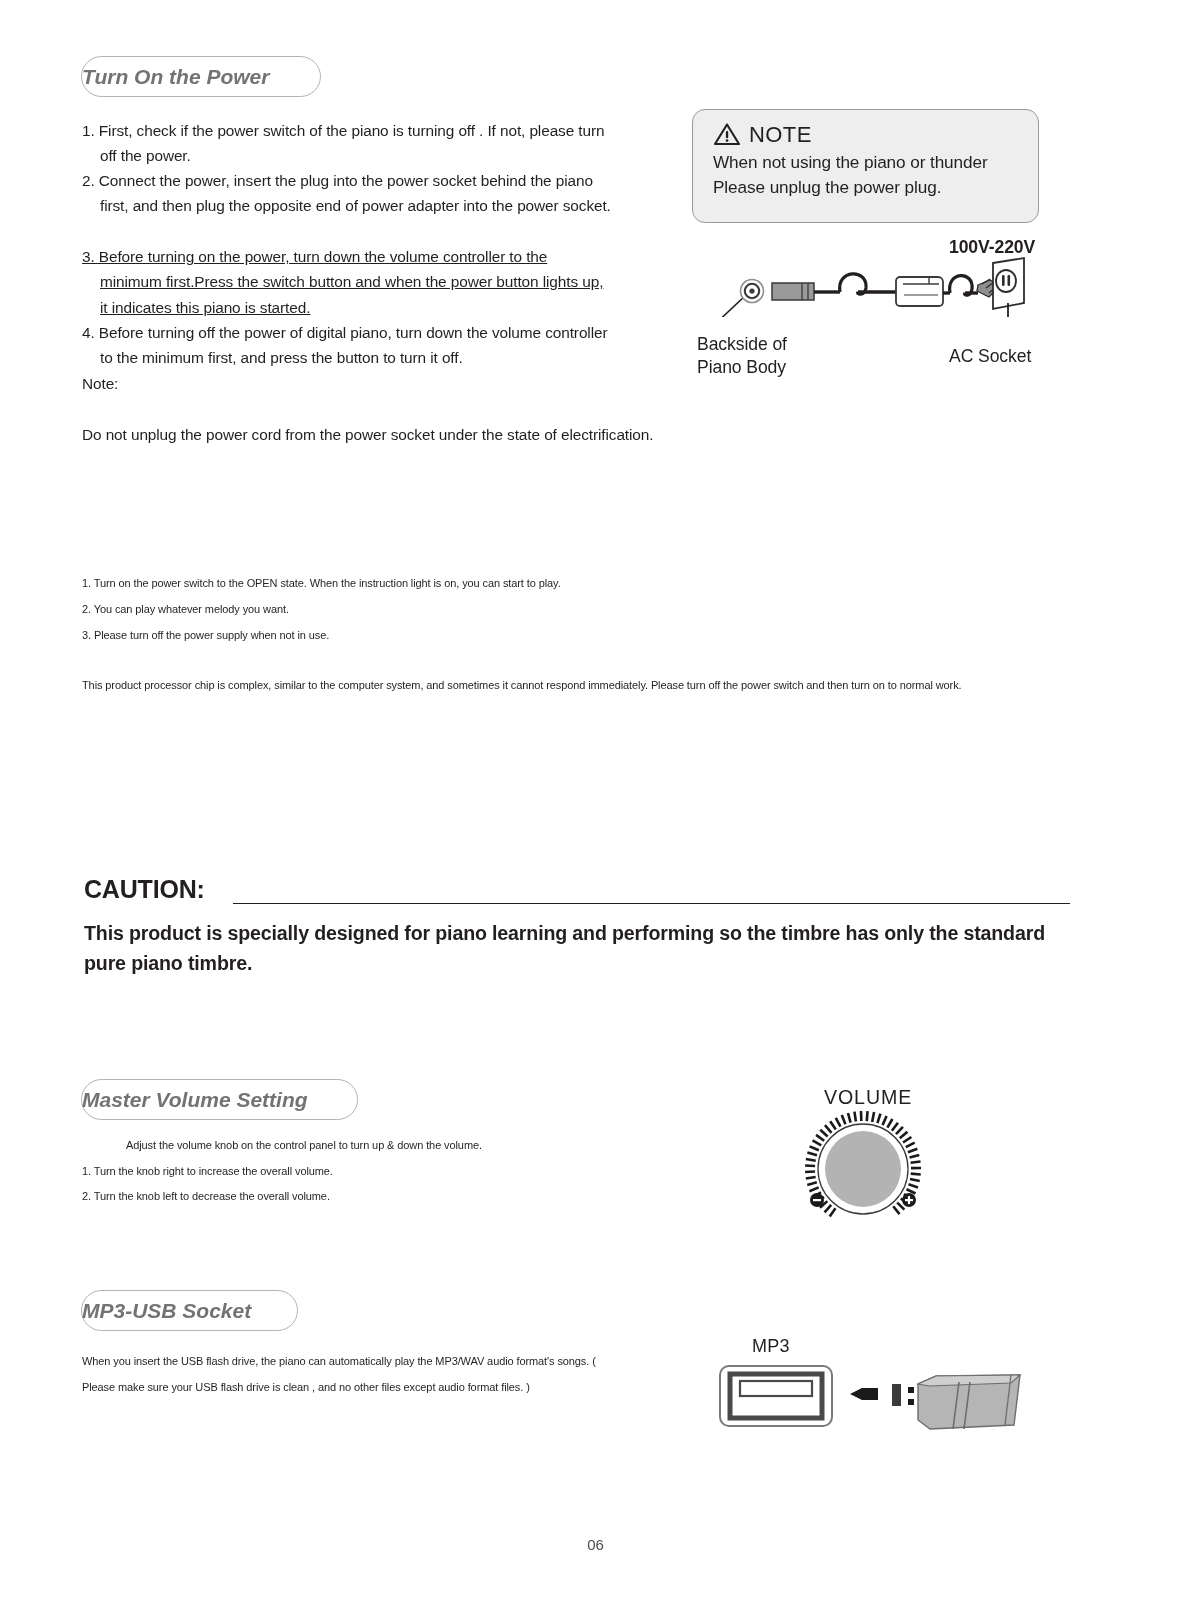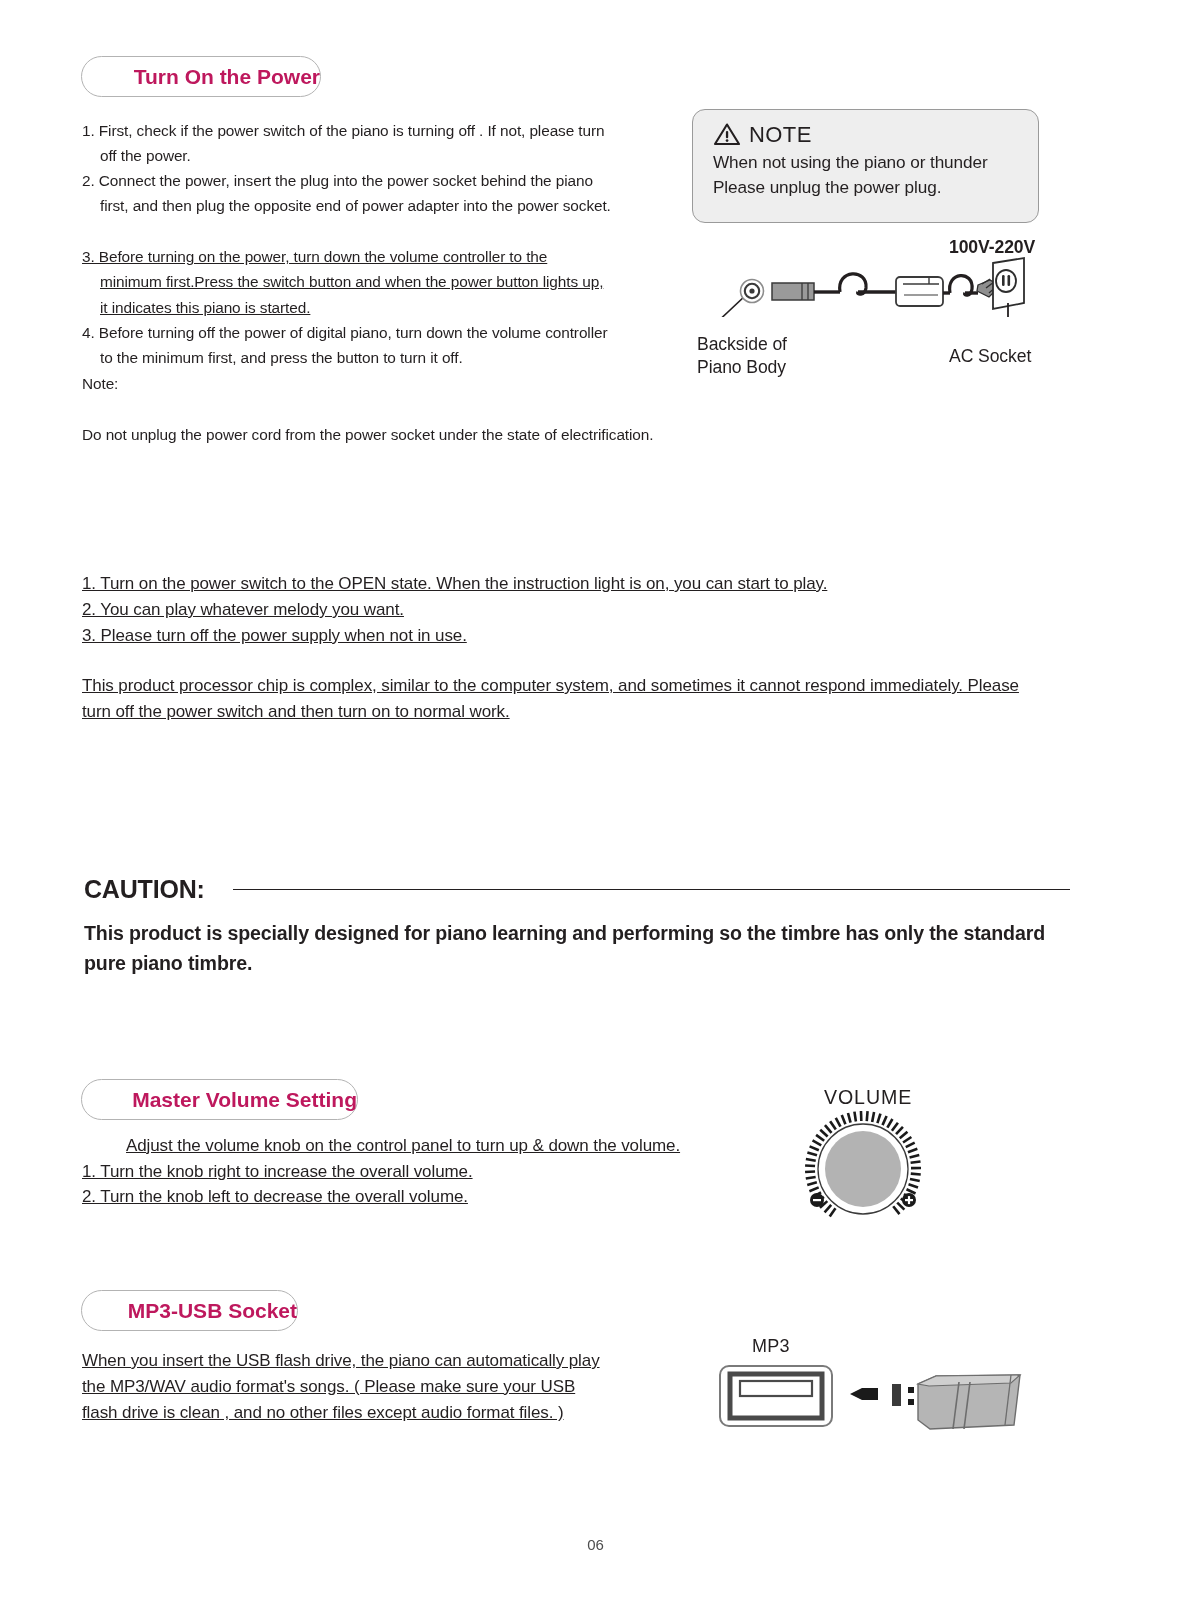--- a/index.html
+++ b/index.html
@@ -19,45 +19,45 @@
     position: absolute;
     inset: 0;
     background: #ffffff;
   }
 
   
   .pill {
     position: absolute;
     display: inline-flex;
     align-items: center;
-    justify-content: flex-end;
+    justify-content: flex-start;
     border: 1.6px solid #b3b3b3;
     border-radius: 40px;
     background: #ffffff;
     font-weight: bold;
-    color: #be185d;
+    color: #737373;
     box-sizing: border-box;
     white-space: nowrap;
+    font-style: italic;
   }
 
   
   .para {
     position: absolute;
     font-size: 15.4px;
     line-height: 25.4px;
     color: #231f20;
     letter-spacing: -0.1px;
   }
   .para-sm {
     position: absolute;
-    font-size: 17px;
+    font-size: 11px;
     line-height: 25.8px;
     color: #231f20;
     letter-spacing: -0.1px;
-    text-decoration: underline;
   }
   .hang {
     padding-left: 18px;
     text-indent: -18px;
   }
 
   
   .note-box {
     position: absolute;
     left: 692px;
@@ -94,21 +94,21 @@
 
   
   .caution-wrap {
     position: absolute;
     left: 84px;
     top: 875px;
     width: 986px;
   }
   .caution-row {
     display: flex;
-    align-items: center;
+    align-items: flex-end;
     gap: 28px;
   }
   .caution-title {
     font-size: 25px;
     font-weight: bold;
     color: #231f20;
     letter-spacing: -0.2px;
     white-space: nowrap;
   }
   .caution-rule {

